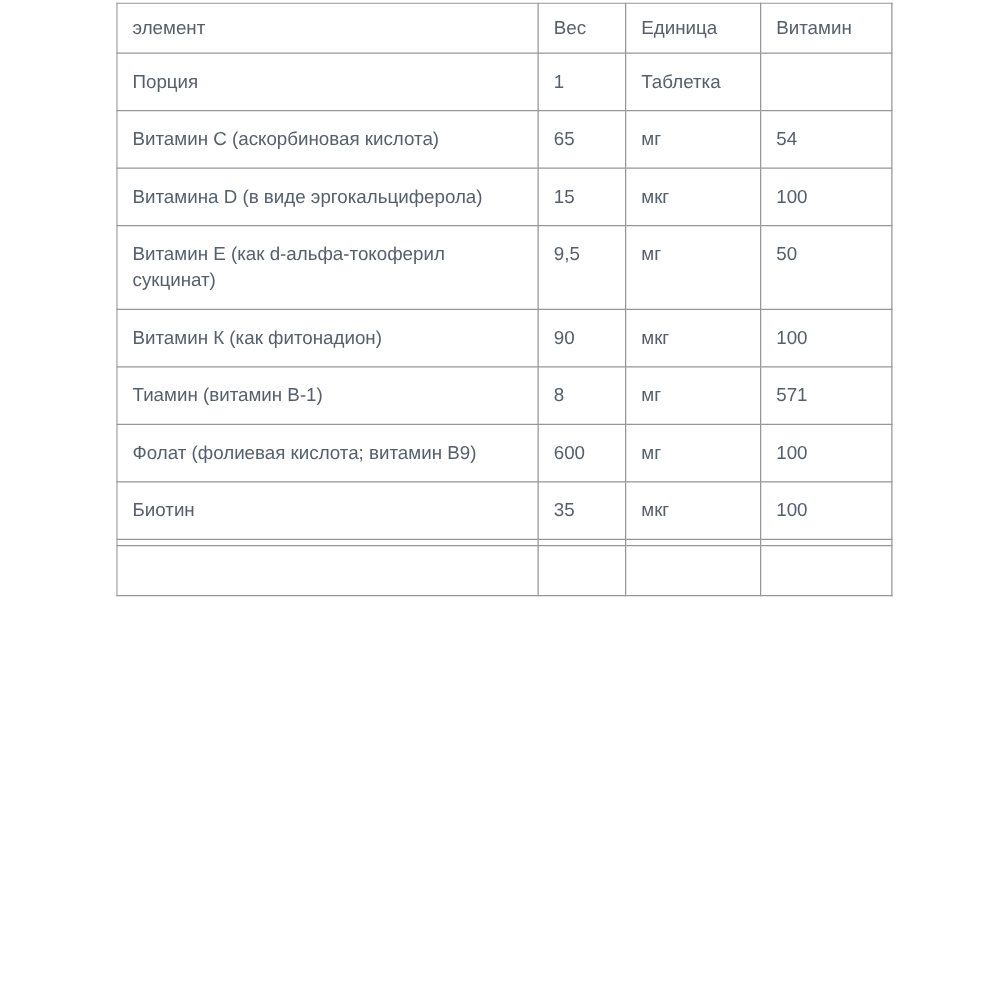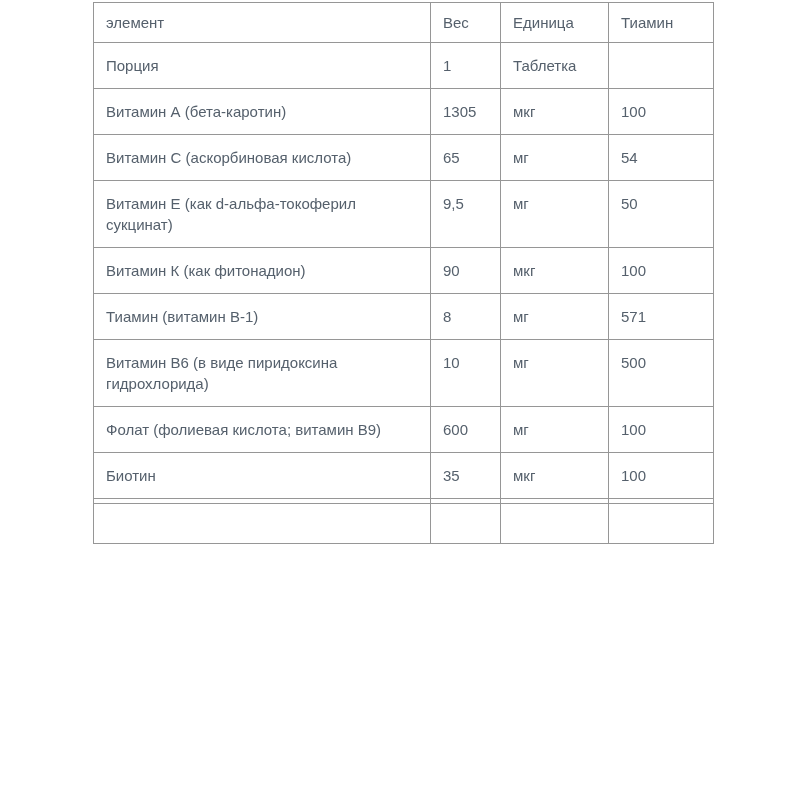--- a/index.html
+++ b/index.html
@@ -63,65 +63,59 @@
       <col class="c-element">
       <col class="c-weight">
       <col class="c-unit">
       <col class="c-percent">
     </colgroup>
     <thead>
       <tr>
         <th>элемент</th>
         <th>Вес</th>
         <th>Единица</th>
-        <th>Тиамин</th>
+        <th>Витамин</th>
       </tr>
     </thead>
     <tbody id="data-rows">
         <tr>
     <td>Порция</td>
     <td>1</td>
     <td>Таблетка</td>
     <td></td>
   </tr>
         <tr>
-    <td>Витамин А (бета-каротин)</td>
-    <td>1305</td>
-    <td>мкг</td>
-    <td>100</td>
-  </tr>
-        <tr>
     <td>Витамин С (аскорбиновая кислота)</td>
     <td>65</td>
     <td>мг</td>
     <td>54</td>
+  </tr>
+        <tr>
+    <td>Витамина D (в виде эргокальциферола)</td>
+    <td>15</td>
+    <td>мкг</td>
+    <td>100</td>
   </tr>
         <tr>
     <td>Витамин Е (как d-альфа-токоферил сукцинат)</td>
     <td>9,5</td>
     <td>мг</td>
     <td>50</td>
   </tr>
         <tr>
     <td>Витамин К (как фитонадион)</td>
     <td>90</td>
     <td>мкг</td>
     <td>100</td>
   </tr>
         <tr>
     <td>Тиамин (витамин В-1)</td>
     <td>8</td>
     <td>мг</td>
     <td>571</td>
-  </tr>
-        <tr>
-    <td>Витамин В6 (в виде пиридоксина гидрохлорида)</td>
-    <td>10</td>
-    <td>мг</td>
-    <td>500</td>
   </tr>
         <tr>
     <td>Фолат (фолиевая кислота; витамин В9)</td>
     <td>600</td>
     <td>мг</td>
     <td>100</td>
   </tr>
         <tr>
     <td>Биотин</td>
     <td>35</td>

